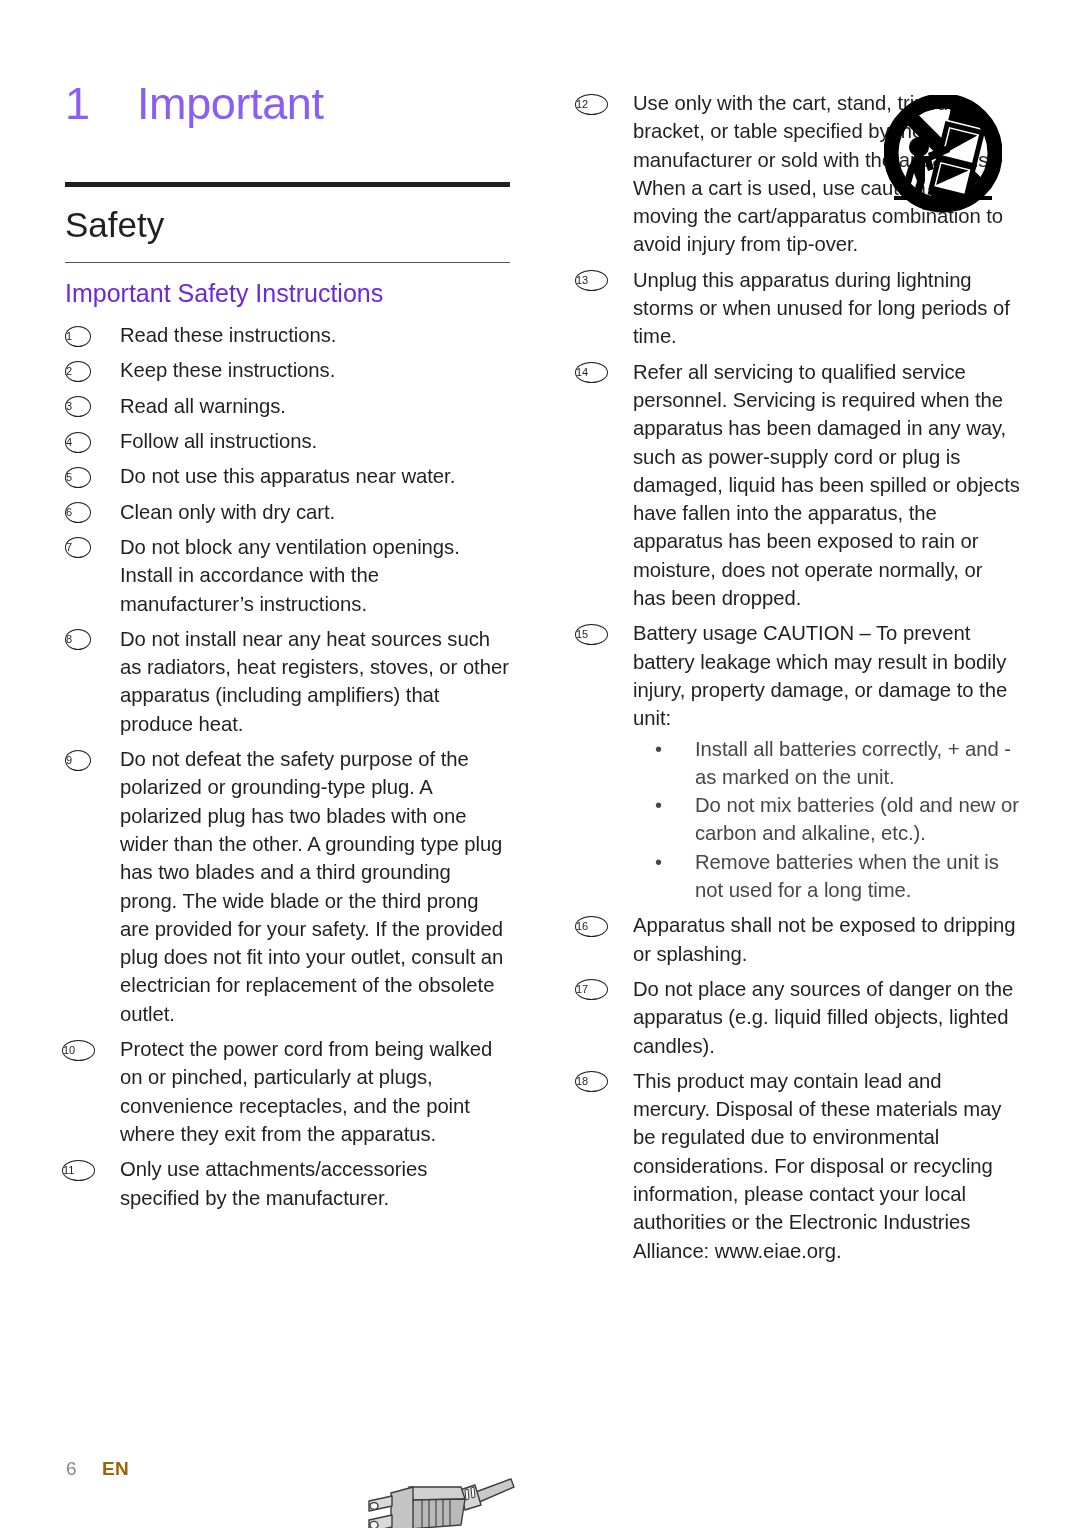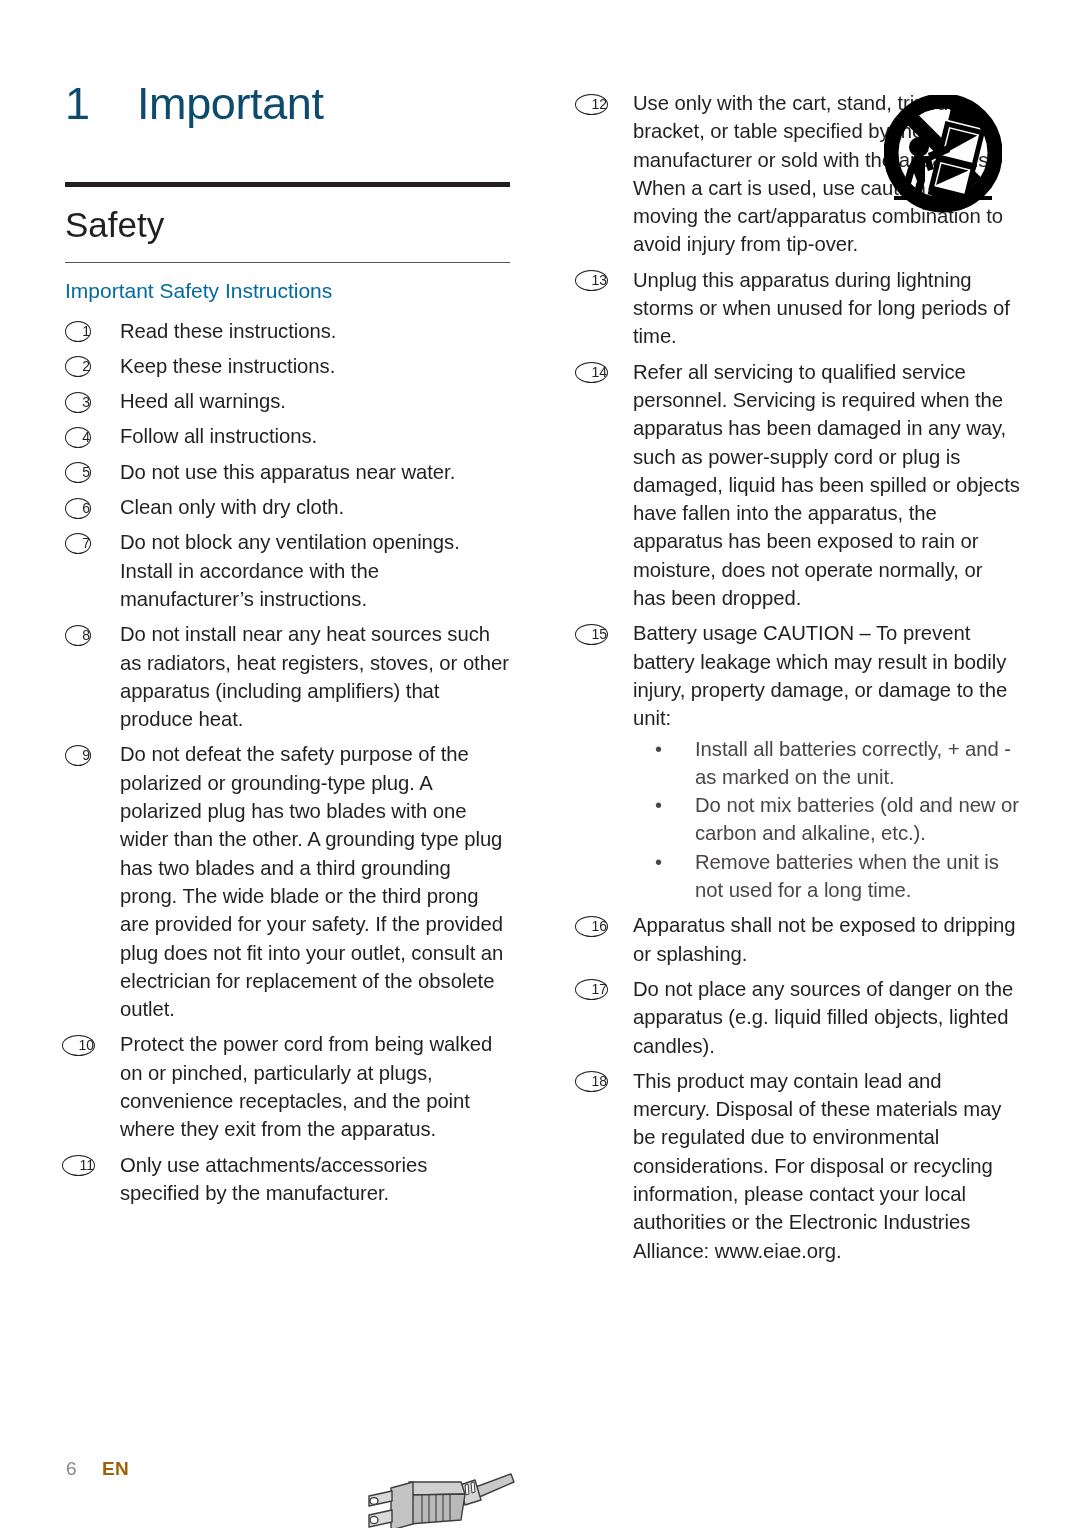--- a/index.html
+++ b/index.html
@@ -38,21 +38,21 @@
     top: 89px;
     width: 442px;
   }
 
   
   .chapter-title {
     font-size: 45px;
     font-weight: 400;
     letter-spacing: -0.4px;
     line-height: 1.05;
-    color: #0c4a6e;
+    color: #8b5cf6;
     white-space: pre;
   }
   .chapter-num { display: inline-block; width: 72px; }
 
   
   .rule-thick {
     height: 5px;
     background: #231f20;
     margin-top: 55px;
   }
@@ -64,26 +64,26 @@
 
   .section-title {
     font-size: 35px;
     font-weight: 400;
     line-height: 1.12;
     padding-top: 18px;
     color: #231f20;
   }
 
   .subsection-title {
-    font-size: 21px;
+    font-size: 25px;
     font-weight: 400;
     line-height: 1.15;
     padding-top: 16px;
     padding-bottom: 6px;
-    color: #0369a1;
+    color: #6d28d9;
   }
 
   
   .num-list { list-style: none; }
 
   .num-item {
     position: relative;
     padding-left: 55px;
     margin-top: 7px;
     font-size: 20.3px;
@@ -93,23 +93,23 @@
   }
 
   .num-marker {
     position: absolute;
     left: 0;
     top: 4.5px;
     width: 26px;
     height: 21px;
     border: 1.4px solid #231f20;
     border-radius: 50%;
-    font-size: 14px;
+    font-size: 11px;
     line-height: 18.5px;
-    text-align: right;
+    text-align: left;
     font-weight: 400;
     color: #231f20;
   }
   .num-marker.wide {
     width: 33px;
     left: -3px;
   }
 
   
   .bullet-list { list-style: none; margin-top: 2px; }
@@ -190,33 +190,33 @@
       <li class="num-item">
         <span class="num-marker">1</span>
         <span>Read these instructions.</span>
       </li>
       <li class="num-item">
         <span class="num-marker">2</span>
         <span>Keep these instructions.</span>
       </li>
       <li class="num-item">
         <span class="num-marker">3</span>
-        <span>Heed all warnings.</span>
+        <span>Read all warnings.</span>
       </li>
       <li class="num-item">
         <span class="num-marker">4</span>
         <span>Follow all instructions.</span>
       </li>
       <li class="num-item">
         <span class="num-marker">5</span>
         <span>Do not use this apparatus near water.</span>
       </li>
       <li class="num-item">
         <span class="num-marker">6</span>
-        <span>Clean only with dry cloth.</span>
+        <span>Clean only with dry cart.</span>
       </li>
       <li class="num-item">
         <span class="num-marker">7</span>
         <span>Do not block any ventilation openings. Install in accordance with the manufacturer’s instructions.</span>
       </li>
       <li class="num-item">
         <span class="num-marker">8</span>
         <span>Do not install near any heat sources such as radiators, heat registers, stoves, or other apparatus (including amplifiers) that produce heat.</span>
       </li>
       <li class="num-item" style="position:relative;">

